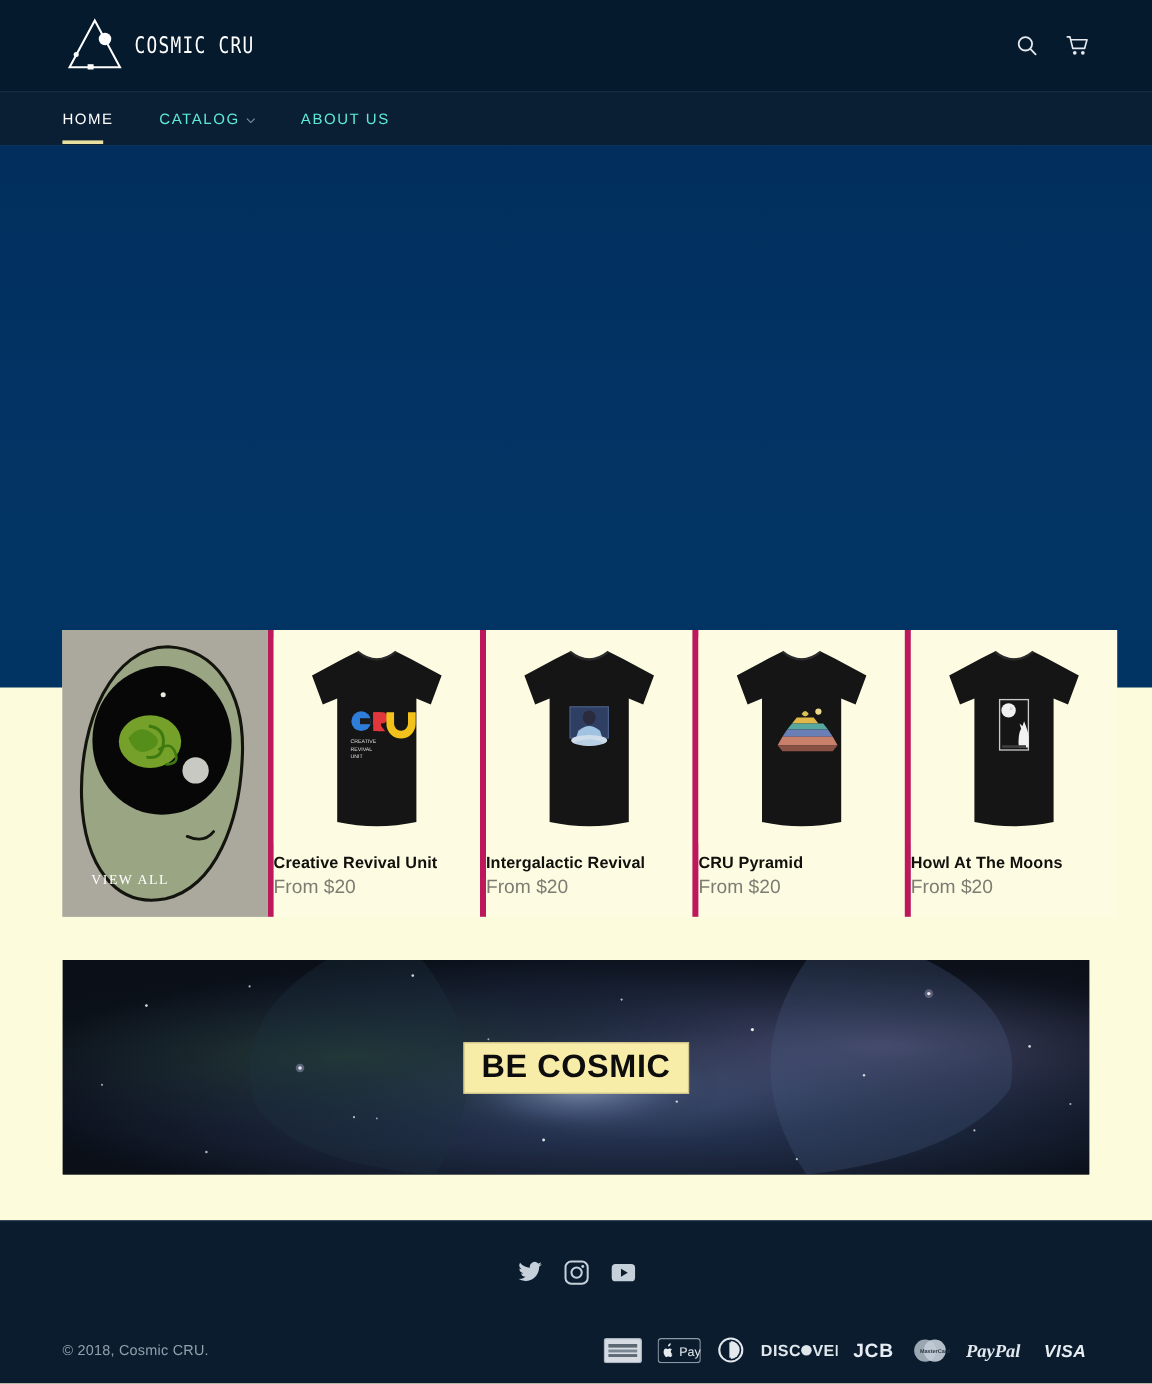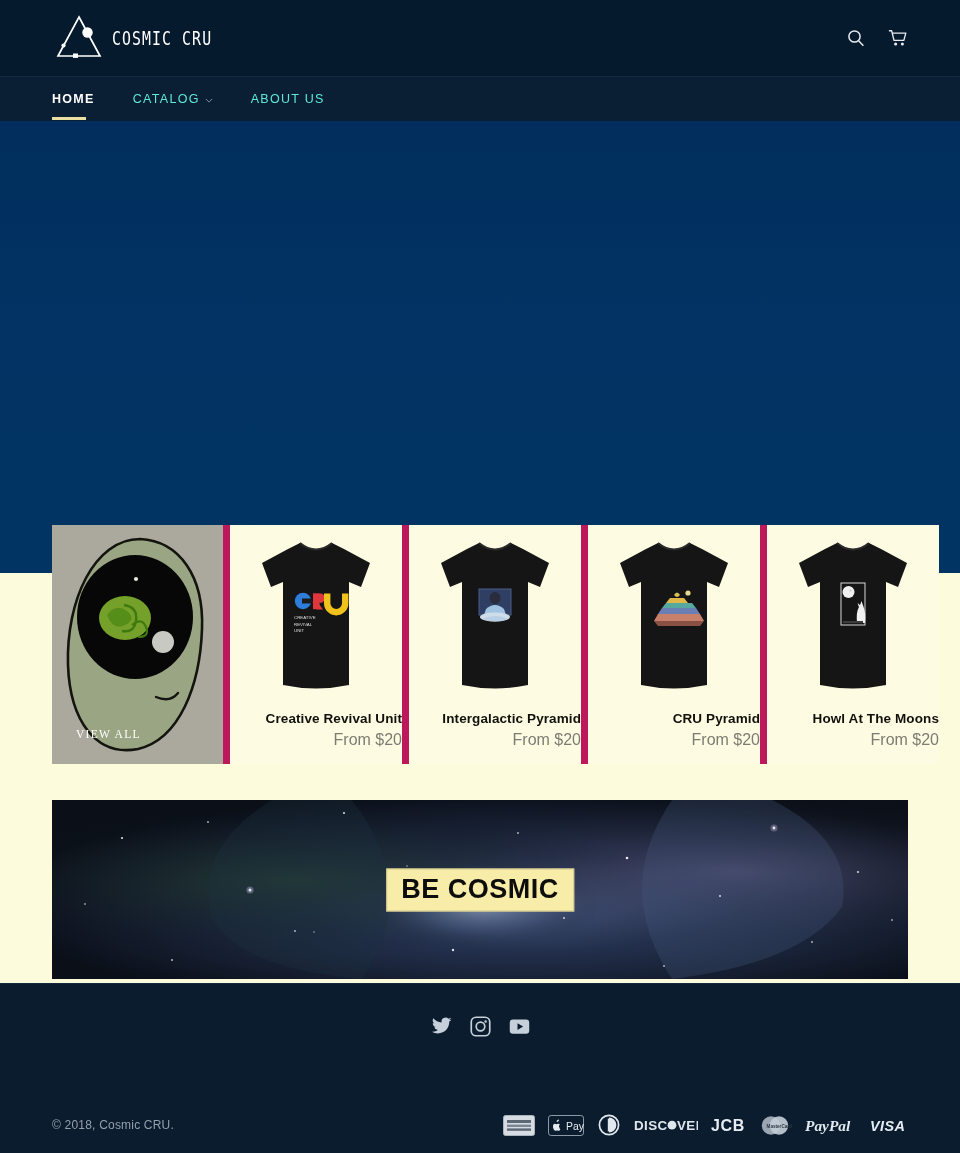--- a/index.html
+++ b/index.html
@@ -63,21 +63,21 @@
   }
   .nav-link {
     color: #5eead4;
     font-size: 12.5px;
     letter-spacing: 1.3px;
     text-transform: uppercase;
     text-decoration: none;
     display: flex; align-items: center; gap: 5px;
     font-family: "Liberation Sans", sans-serif;
   }
-  .nav-item.active .nav-link { color: #ffffff; font-weight: bold; }
+  .nav-item.active .nav-link { color: #ffffff; font-weight: normal; }
   .nav-item.active::after {
     content: "";
     position: absolute;
     left: 0; bottom: 2px;
     width: 34px; height: 3px;
     background: #e8dfa0;
   }
   .caret { width: 8px; height: 5px; display: inline-block; }
 
   
@@ -131,24 +131,24 @@
     margin-top: 9px;
     display: inline-block;
     font-weight: 400;
     font-family: Liberation Serif, serif;
   }
 
   .product-card {
     flex: 1 1 0;
     height: 239px;
     background: #fdfce3;
-    border-left: 7px solid #be185d;
+    border-left: 5px solid #be185d;
     display: flex;
     flex-direction: column;
-    align-items: flex-end;
+    align-items: flex-start;
     cursor: pointer;
     padding-top: 6px;
   }
   .product-card:first-of-type { border-left: none; }
   .shirt-img { width: 172px; height: 172px; display: block; }
   .product-title {
     font-size: 13.5px;
     font-weight: bold;
     color: #12100c;
     margin-top: 8px;
@@ -192,21 +192,21 @@
     font-weight: 700;
     white-space: nowrap;
     border: 1px solid #cfc48a;
   }
 
   
   .site-footer {
     position: absolute;
     left: 0; bottom: 0;
     width: 960px;
-    height: 170px;
+    height: 136px;
     background: #0b1c2e;
     border-top: 1px solid #132a40;
     text-align: center;
   }
   .social-row {
     display: flex; justify-content: center; align-items: center;
     gap: 18px;
     padding-top: 32px;
   }
   .social-icon { width: 21px; height: 21px; display: block; cursor: pointer; }
@@ -348,21 +348,21 @@
             <rect x="0" y="0" width="32" height="26" fill="#2e3f63"></rect>
             <rect x="0" y="0" width="32" height="26" fill="none" stroke="#4a5f88" stroke-width="1"></rect>
             <ellipse cx="16" cy="9" rx="5.4" ry="6" fill="#2a2b3c"></ellipse>
             <path d="M10.6 22 q5.4 -11 10.8 0 z" fill="#cfe0ef"></path>
             <path d="M7 20 q9 -8 18 0 l2 6 h-22 z" fill="#9fc3e0"></path>
             <ellipse cx="16" cy="28" rx="15" ry="4.6" fill="#cfdcea"></ellipse>
             <path d="M3 30 q13 -6 26 0 q-13 5 -26 0 z" fill="#b9cfe4"></path>
           </g>
         </svg>
       </span>
-      <div class="product-title">Intergalactic Pyramid</div>
+      <div class="product-title">Intergalactic Revival</div>
       <div class="product-price">From $20</div>
     </div>
 
     <div class="product-card">
       <span>
         <svg class="shirt-img" viewBox="0 0 172 172">
           <rect width="172" height="172" fill="#fdfce3"></rect>
           <path d="M58 18 L70 12 q16 12 32 0 L114 18 L140 32 L131 56 L119 51 L119 154
                    q-33 7 -66 0 L53 51 L41 56 L32 32 Z" fill="#151515"></path>
           <path d="M70 12 q16 13 32 0" fill="none" stroke="#2b2b2b" stroke-width="2"></path>

